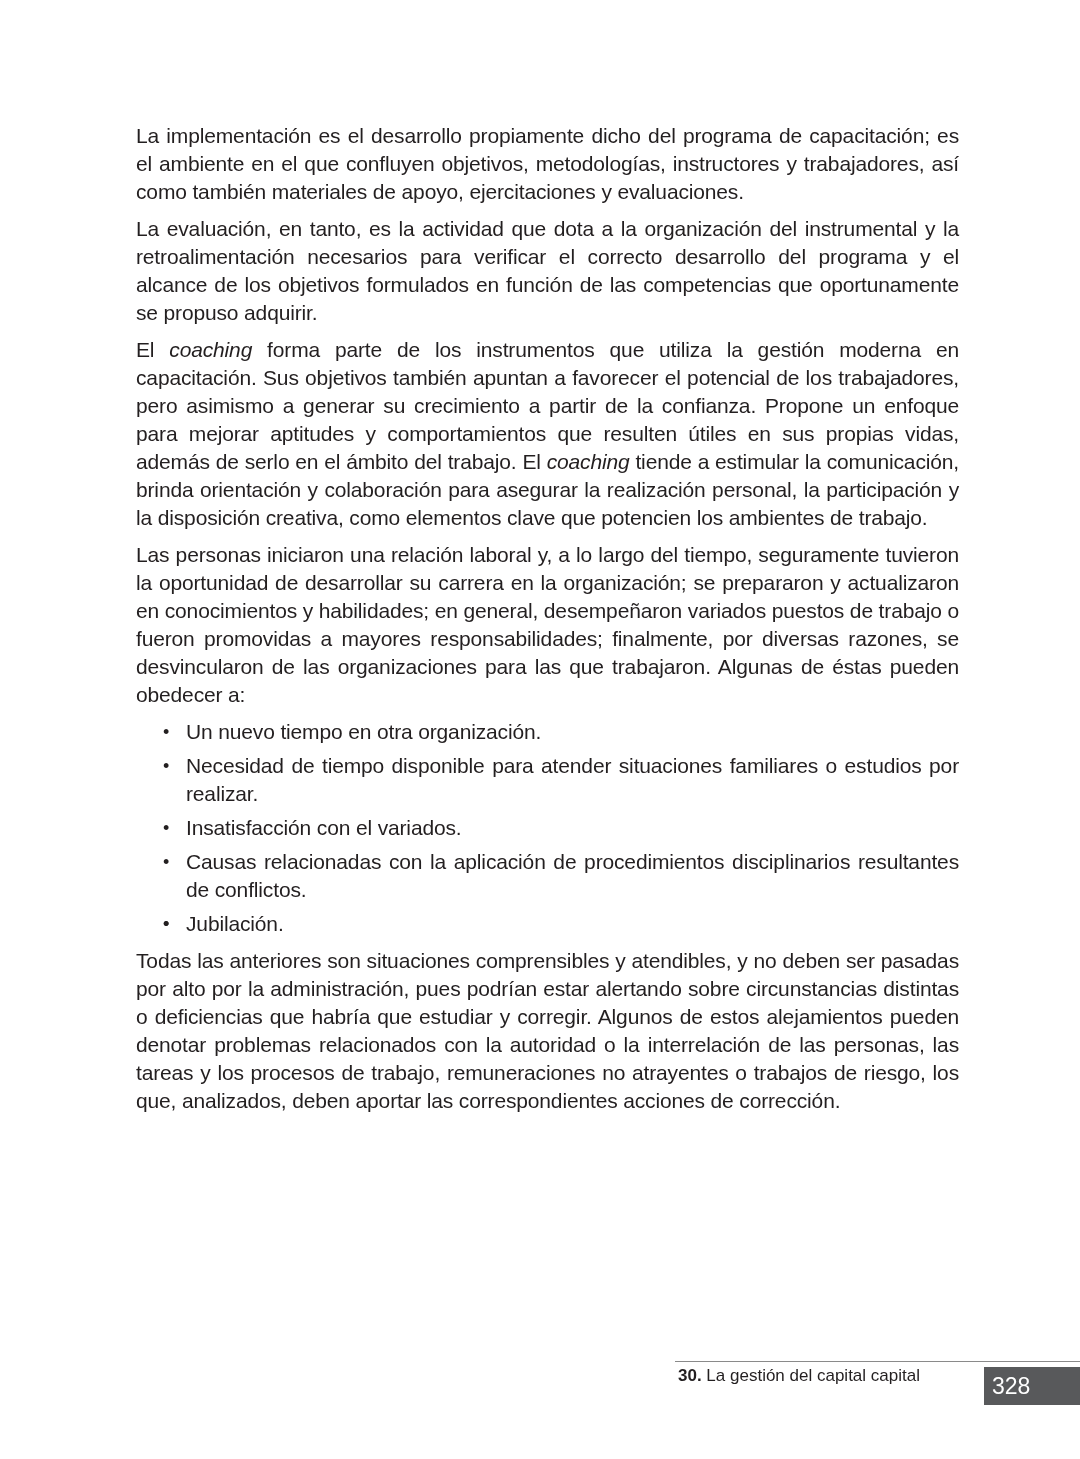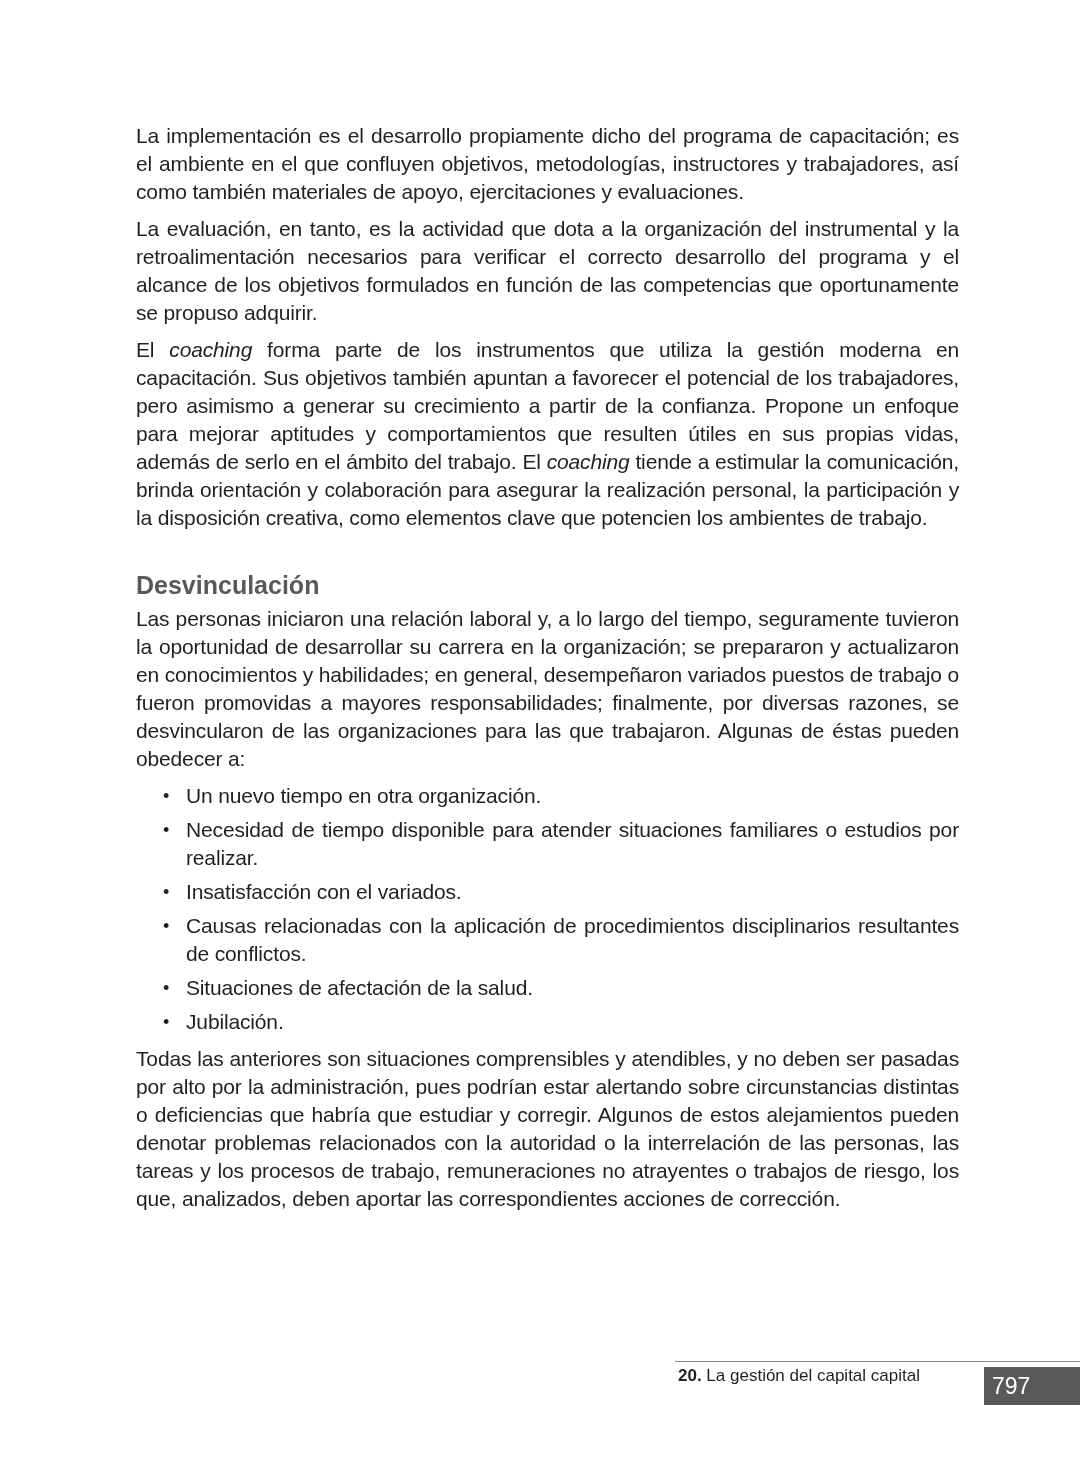--- a/index.html
+++ b/index.html
@@ -108,21 +108,20 @@
   <p class="para">
     <span>La implementación es el desarrollo propiamente dicho del programa de capacitación; es el ambiente en el que confluyen objetivos, metodologías, instructores y trabajadores, así como también materiales de apoyo, ejercitaciones y evaluaciones.</span>
   </p>
 
   <p class="para">
     <span>La evaluación, en tanto, es la actividad que dota a la organización del instrumental y la retroalimentación necesarios para verificar el correcto desarrollo del programa y el alcance de los objetivos formulados en función de las competencias que oportunamente se propuso adquirir.</span>
   </p>
 
   <p class="para"><span>El </span><em>coaching</em><span> forma parte de los instrumentos que utiliza la gestión moderna en capacitación. Sus objetivos también apuntan a favorecer el potencial de los trabajadores, pero asimismo a generar su crecimiento a partir de la confianza. Propone un enfoque para mejorar aptitudes y comportamientos que resulten útiles en sus propias vidas, además de serlo en el ámbito del trabajo. El </span><em>coaching</em><span> tiende a estimular la comunicación, brinda orientación y colaboración para asegurar la realización personal, la participación y la disposición creativa, como elementos clave que potencien los ambientes de trabajo.</span></p>
 
-  <h2 class="section-title">Desvinculación</h2>
 
   <p class="para">
     <span>Las personas iniciaron una relación laboral y, a lo largo del tiempo, seguramente tuvieron la oportunidad de desarrollar su carrera en la organización; se prepararon y actualizaron en conocimientos y habilidades; en general, desempeñaron variados puestos de trabajo o fueron promovidas a mayores responsabilidades; finalmente, por diversas razones, se desvincularon de las organizaciones para las que trabajaron. Algunas de éstas pueden obedecer a:</span>
   </p>
 
   <ul class="bullets">
     <li>
       <span class="bullet">•</span>
       <span>Un nuevo tiempo en otra organización.</span>
     </li>
@@ -133,33 +132,32 @@
     <li>
       <span class="bullet">•</span>
       <span>Insatisfacción con el variados.</span>
     </li>
     <li>
       <span class="bullet">•</span>
       <span>Causas relacionadas con la aplicación de procedimientos disciplinarios resultantes de conflictos.</span>
     </li>
     <li>
       <span class="bullet">•</span>
-      <span>Situaciones de afectación de la salud.</span>
     </li>
     <li>
       <span class="bullet">•</span>
       <span>Jubilación.</span>
     </li>
   </ul>
 
   <p class="para">
     <span>Todas las anteriores son situaciones comprensibles y atendibles, y no deben ser pasadas por alto por la administración, pues podrían estar alertando sobre circunstancias distintas o deficiencias que habría que estudiar y corregir. Algunos de estos alejamientos pueden denotar problemas relacionados con la autoridad o la interrelación de las personas, las tareas y los procesos de trabajo, remuneraciones no atrayentes o trabajos de riesgo, los que, analizados, deben aportar las correspondientes acciones de corrección.</span>
   </p>
 
 </div>
 
 <div class="footer">
   <div class="footer-rule"></div>
-  <div class="footer-text"><span class="chapnum">20.</span><span> La gestión del capital capital</span></div>
+  <div class="footer-text"><span class="chapnum">30.</span><span> La gestión del capital capital</span></div>
   <div class="page-number-box">
-    <span class="page-number">797</span>
+    <span class="page-number">328</span>
   </div>
 </div>
 
 </body></html>

